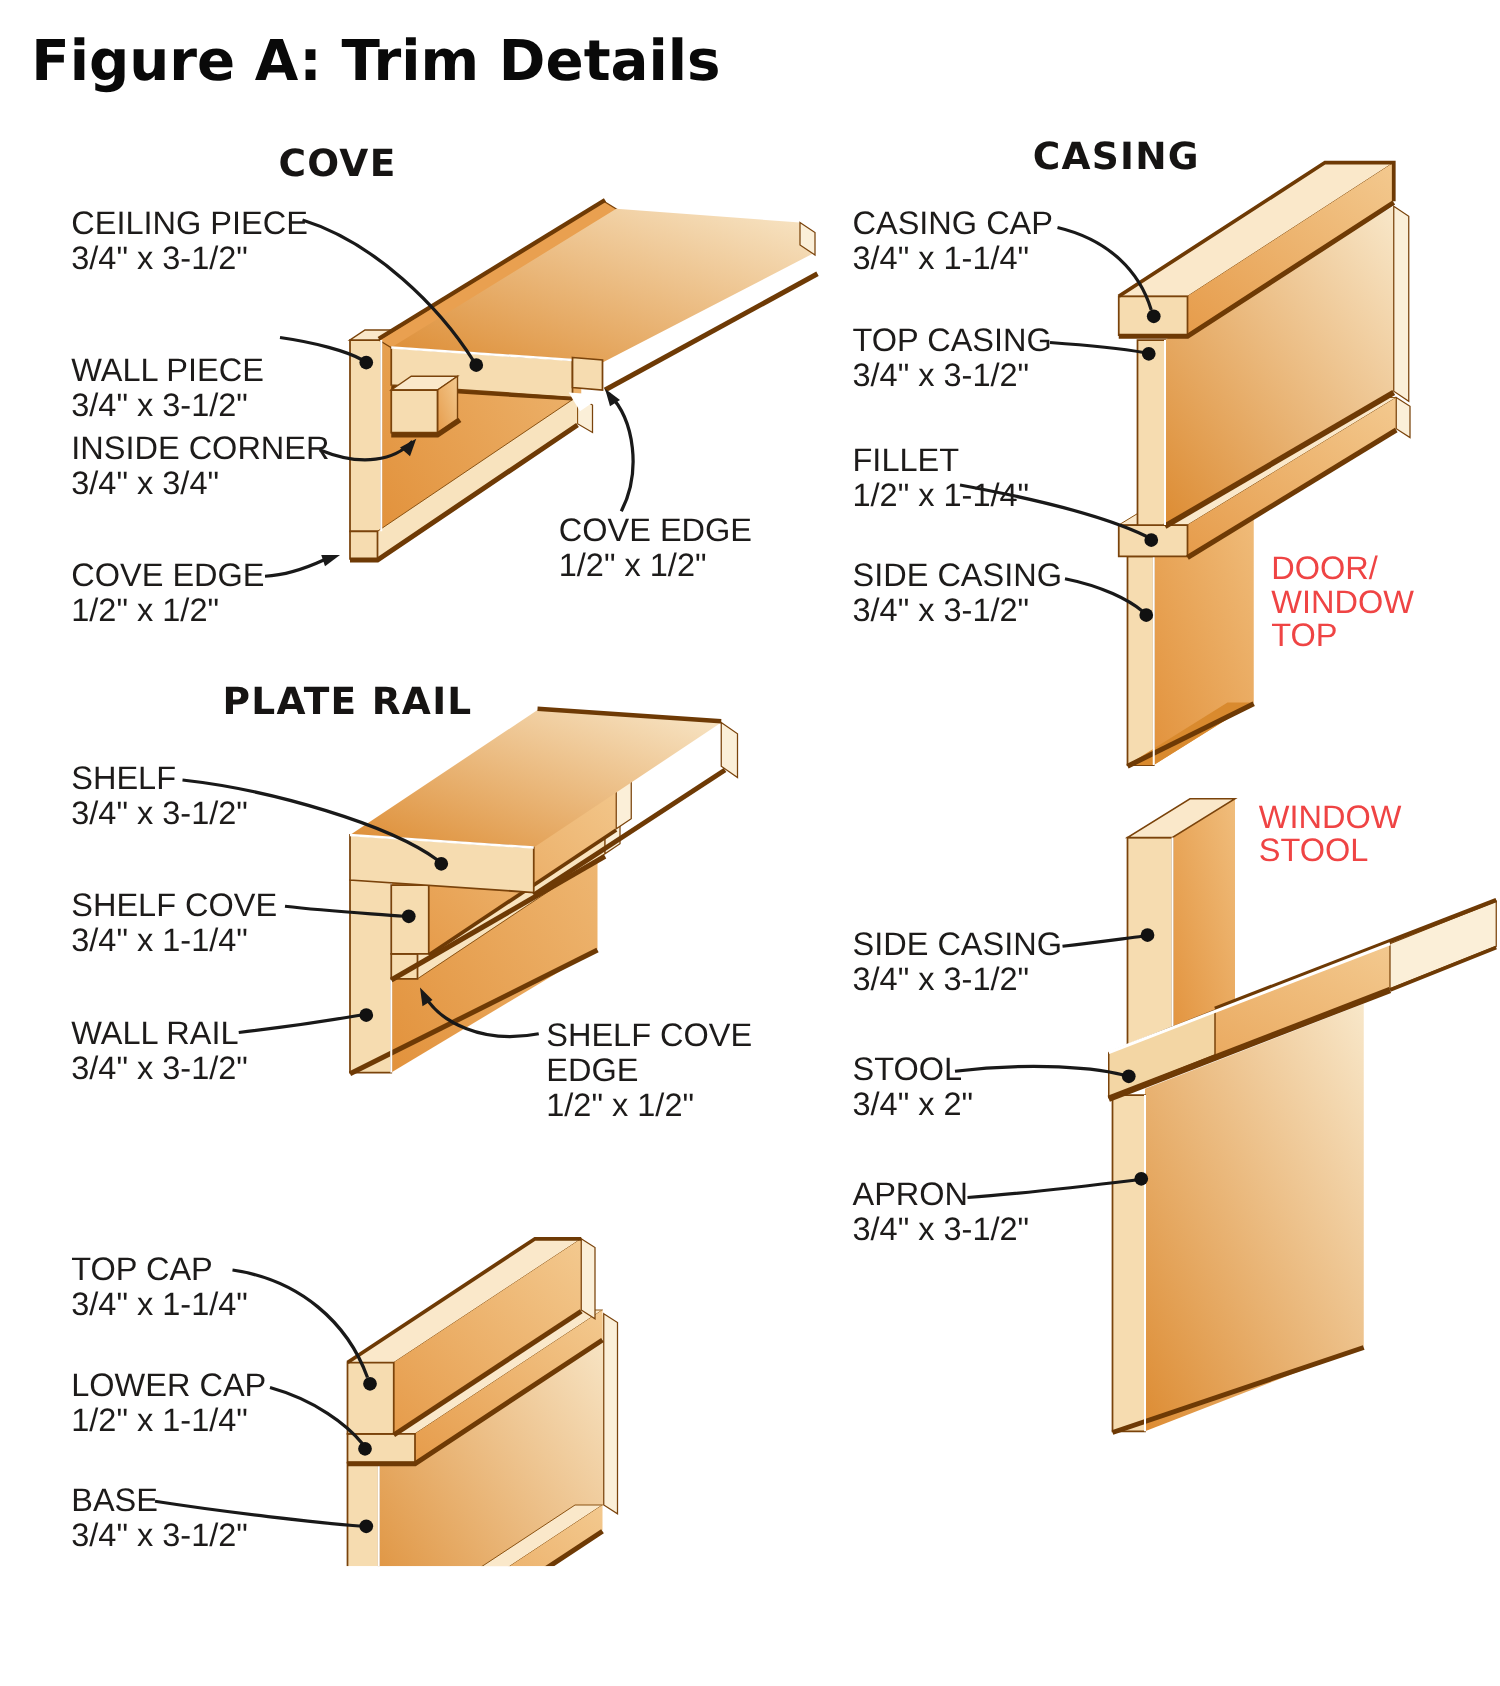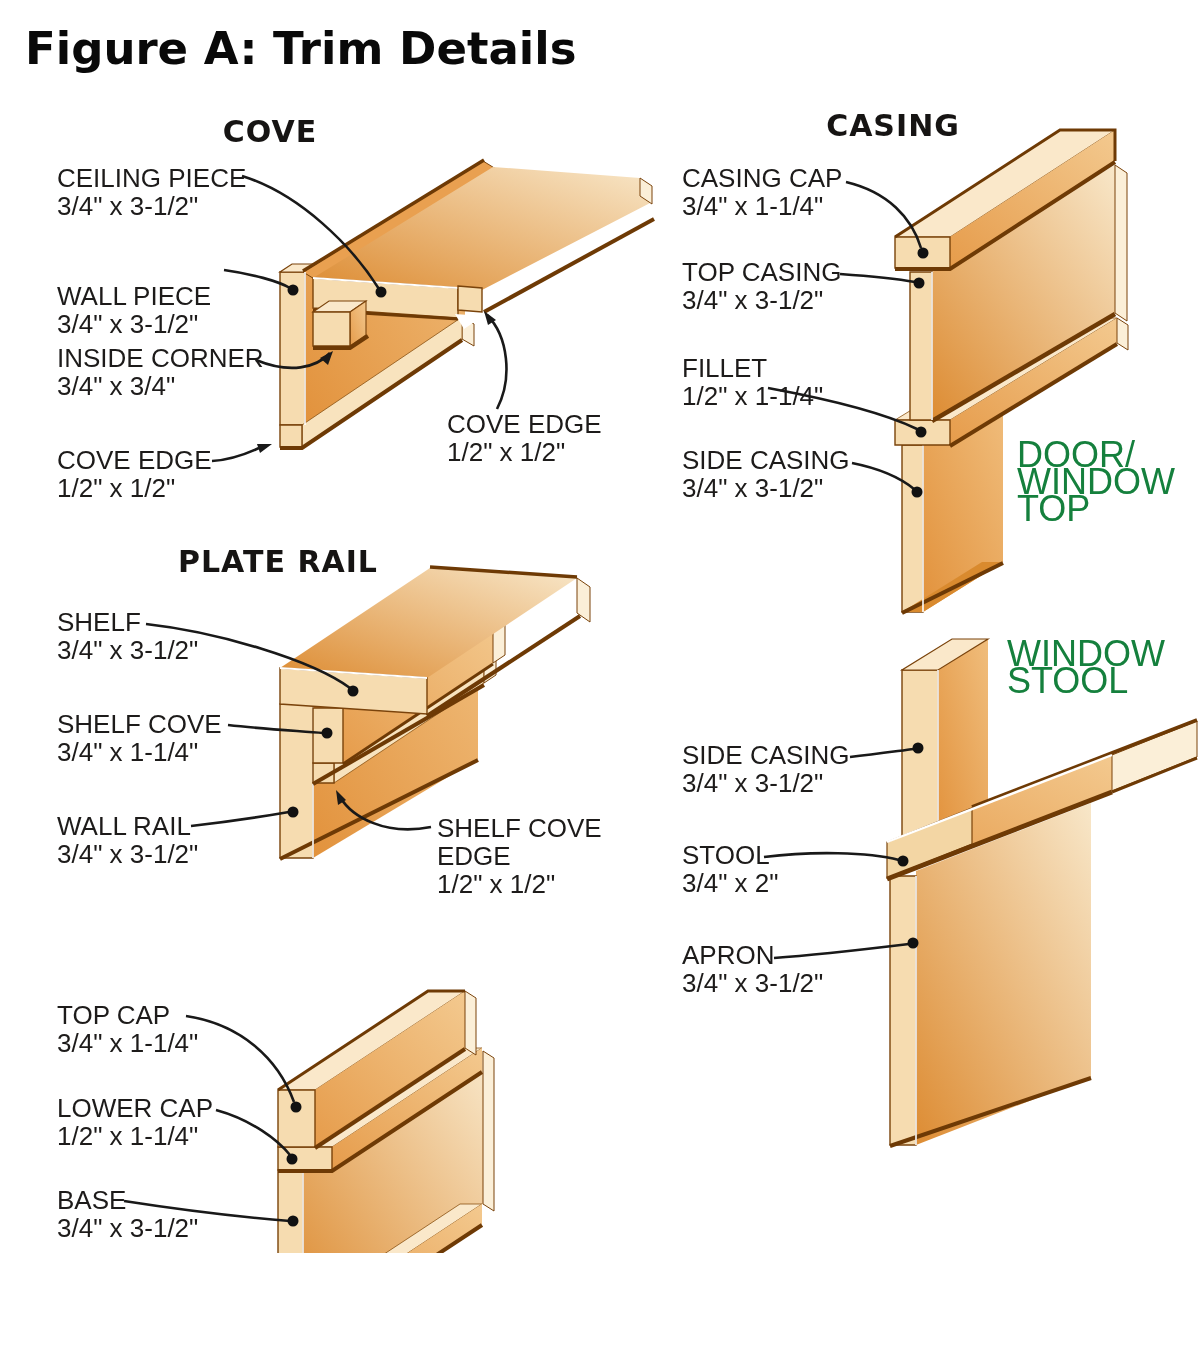--- a/index.html
+++ b/index.html
@@ -5,21 +5,21 @@
   html,body{margin:0;padding:0;background:#fff;}
   #page{position:relative;width:1200px;height:1253px;background:#ffffff;overflow:hidden;
         font-family:"Liberation Sans",sans-serif;}
   #art{position:absolute;left:0;top:0;}
   .title{position:absolute;left:25px;top:22px;font-family:"DejaVu Sans",sans-serif;
          font-weight:bold;font-size:45px;letter-spacing:0px;color:#090909;white-space:nowrap;}
   .hdr{position:absolute;transform:translateX(-50%);font-family:"DejaVu Sans",sans-serif;
        font-weight:bold;font-size:30px;letter-spacing:1px;color:#161413;white-space:nowrap;}
   .lbl{position:absolute;font-size:26px;line-height:28px;color:#1d1b1a;white-space:nowrap;}
   .lbl span{display:block;}
-  .note{position:absolute;font-size:36px;line-height:27px;color:#15803d;white-space:nowrap;}
+  .note{position:absolute;font-size:26px;line-height:27px;color:#ef4444;white-space:nowrap;}
   .note span{display:block;}
 </style>
 </head>
 <body>
 
 <div id="page">
 
   <svg id="art" width="1200" height="1349" viewBox="0 0 1200 1349">
     <defs>
       <linearGradient id="gBig" x1="0" y1="1" x2="1" y2="0">

